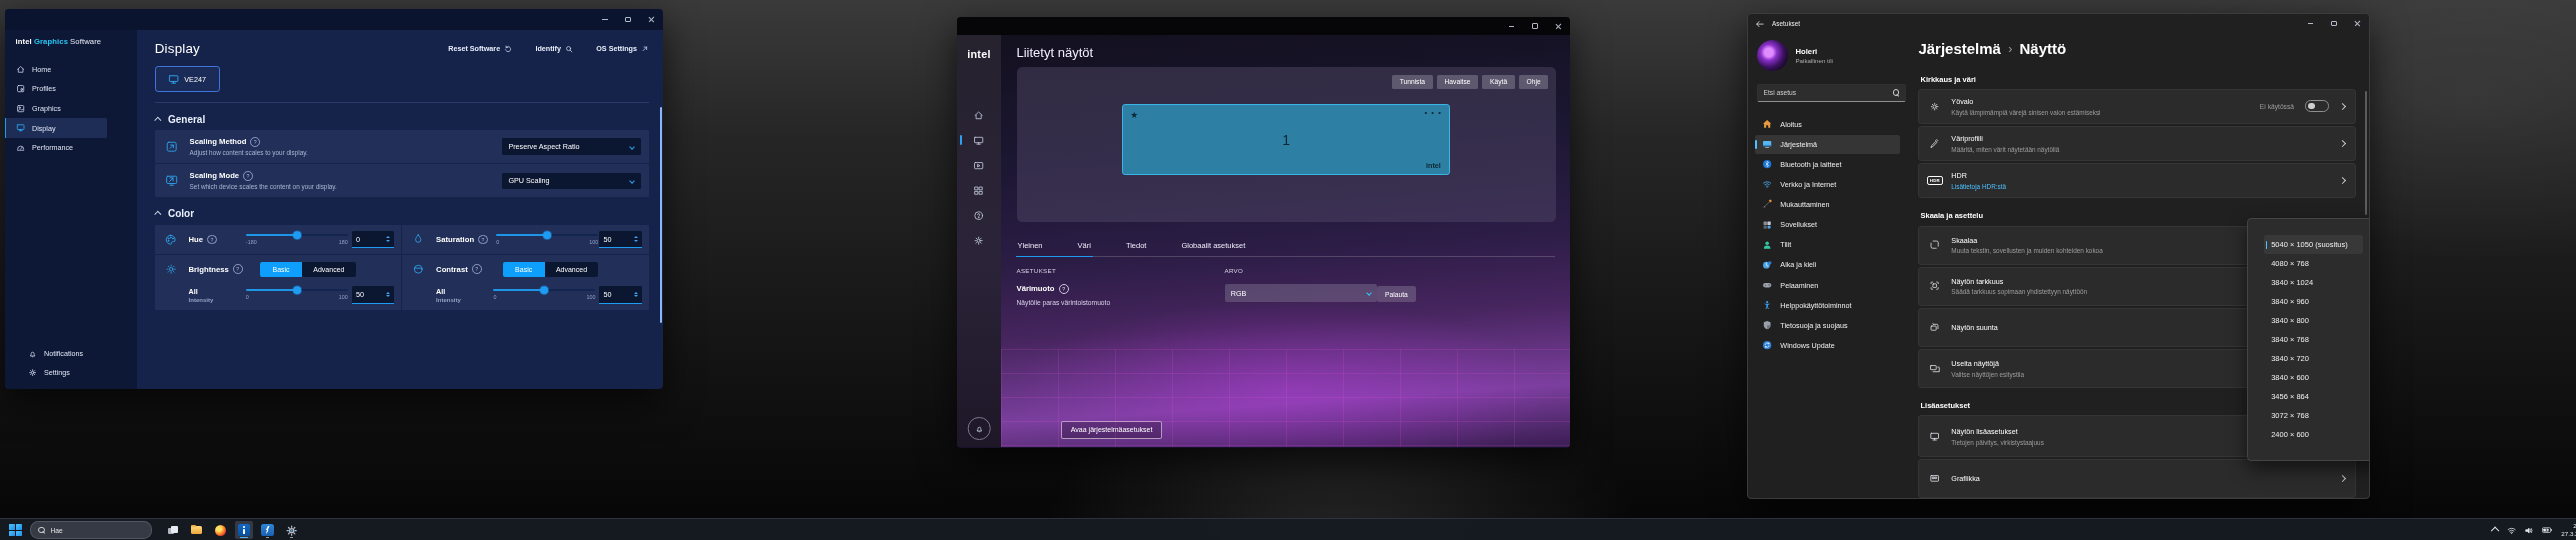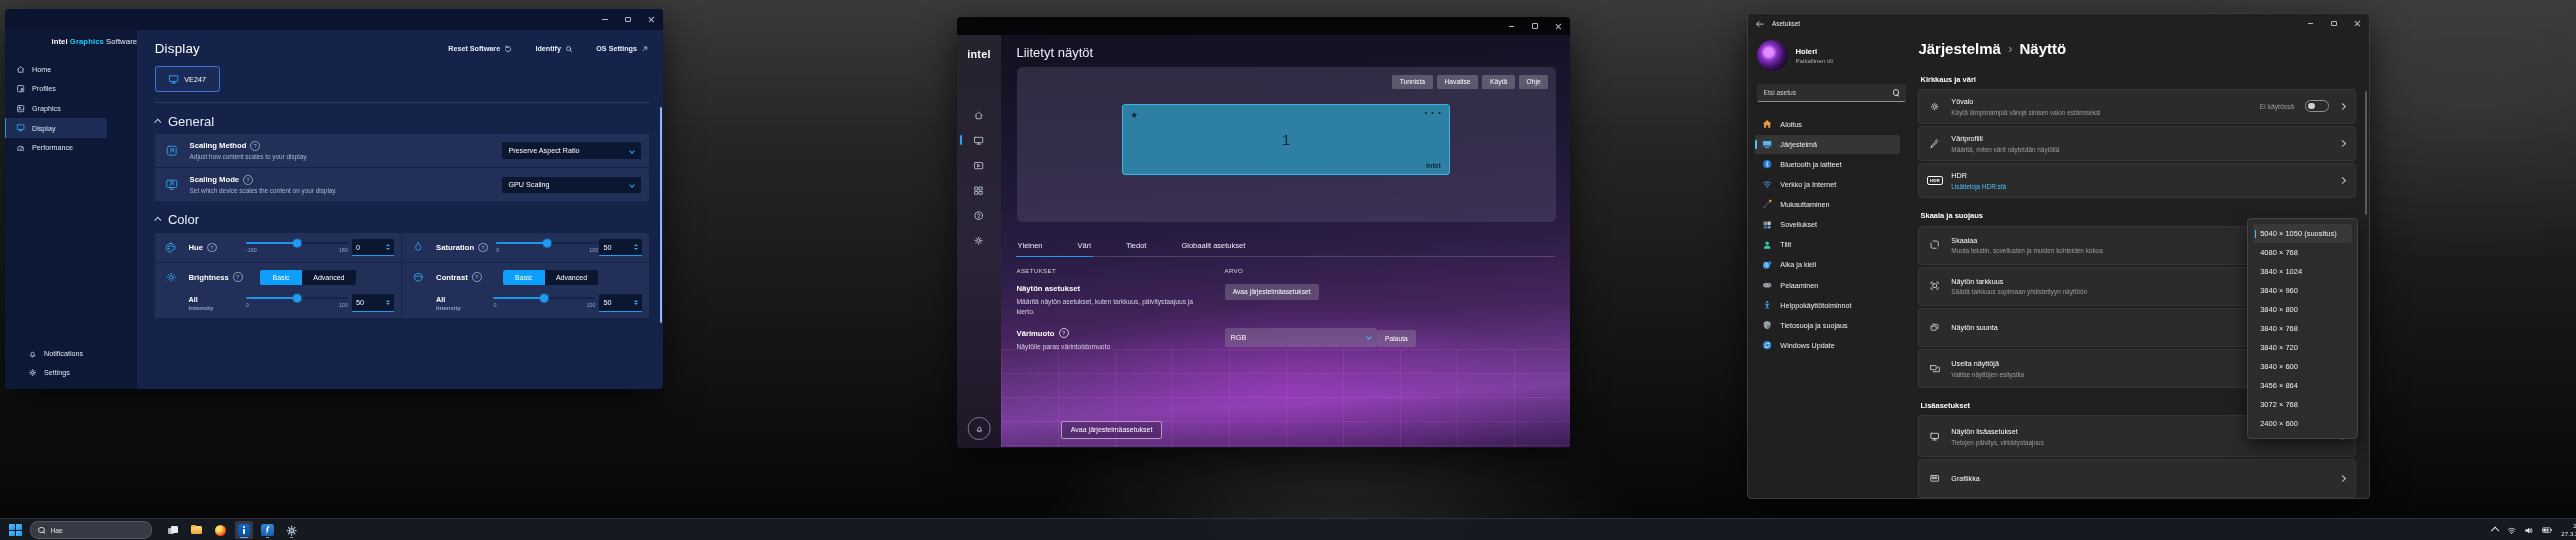--- a/index.html
+++ b/index.html
@@ -18,37 +18,37 @@
   .wc .mx::after{content:"";position:absolute;inset:0;border:0.7px solid #cfd6e6;border-radius:1px;}
   .wc .cl::before,.wc .cl::after{content:"";position:absolute;left:-0.5px;right:-0.5px;top:2.6px;height:0.7px;background:#cfd6e6;}
   .wc .cl::before{transform:rotate(45deg);}.wc .cl::after{transform:rotate(-45deg);}
   .chev{display:inline-block;width:4.1px;height:4.1px;border-right:0.8px solid #c9c9c9;border-bottom:0.8px solid #c9c9c9;transform:rotate(-45deg);}
   .chev.dn{transform:rotate(45deg);}
   
   .igs{left:5.2px;top:9.3px;width:658px;height:380px;background:#15234a;}
   .igs-tb{height:20.6px;background:#0a142e;display:flex;align-items:center;}
   .igs-body{display:flex;height:359px;}
   .igs-side{width:132px;background:#0d1736;flex:none;position:relative;}
-  .igs-logo{padding:7.2px 0 0 10.3px;font-size:7.7px;letter-spacing:0.1px;text-align:right;}
+  .igs-logo{padding:7.2px 0 0 10.3px;font-size:7.7px;letter-spacing:0.1px;}
   .igs-logo .b{font-weight:bold;}
   .igs-logo .g{color:#25c8f5;font-weight:bold;margin-left:2.1px;}
   .igs-logo .s{margin-left:2.1px;color:#e9eef8;}
   .igs-nav{margin-top:13.4px;}
   .nav-i{height:19.6px;display:flex;align-items:center;gap:6.7px;padding-left:9.8px;font-size:7.2px;color:#dfe6f4;border-left:1.5px solid transparent;width:91px;}
   .nav-i svg{flex:none;}
   .nav-i.sel{background:#1e2d56;border-left:1.5px solid #0d9ffb;border-radius:0 1.5px 1.5px 0;}
   .igs-bottom{position:absolute;bottom:6.2px;left:12px;}
   .igs-main{flex:1;position:relative;padding:0 0 0 0;}
   .igs-head{display:flex;align-items:center;padding:11.3px 14.4px 0 17.5px;}
   .igs-title{font-size:13.4px;font-weight:400;letter-spacing:0.2px;}
   .igs-links{margin-left:auto;display:flex;gap:23px;align-items:center;font-size:7.2px;font-weight:bold;color:#e8eefb;}
   .lnk{display:flex;align-items:center;gap:4.1px;}
   .dev-btn{margin:10.3px 0 0 17.5px;width:63px;height:24px;border:0.5px solid #3f74d8;border-radius:3.1px;background:#1b2b57;display:flex;align-items:center;justify-content:center;gap:4.6px;font-size:7.2px;}
   .igs-div{border-top:0.5px solid #2b3a69;margin:9.3px 14.4px 0 17.5px;}
-  .sec-h{display:flex;align-items:center;gap:7.2px;margin:11.3px 0 5.2px 18.5px;font-size:13px;color:#e8eefb;}
+  .sec-h{display:flex;align-items:center;gap:7.2px;margin:11.3px 0 5.2px 18.5px;font-size:10px;color:#e8eefb;font-weight:bold;}
   .caret{width:4.1px;height:4.1px;border-left:0.8px solid #cfd8ec;border-top:0.8px solid #cfd8ec;transform:rotate(45deg) translateY(1px);}
   .card{background:#222f58;margin:0 14.4px 1.5px 17.5px;border-radius:1px;display:flex;align-items:center;padding:6.7px 8.2px;}
   .crd-txt .l{font-size:7.7px;font-weight:bold;display:flex;align-items:center;gap:4.1px;}
   .crd-txt .d{font-size:6.4px;color:#aab6d4;margin-top:2.6px;}
   .qm{width:7.7px;height:7.7px;border:0.5px solid #8fa0c4;border-radius:50%;font-size:5.2px;color:#aab6d4;display:inline-flex;align-items:center;justify-content:center;font-weight:normal;}
   .ico-box{width:18.5px;margin-right:8.2px;flex:none;display:flex;align-items:center;justify-content:center;}
   .sel-box{margin-left:auto;width:126px;height:16.5px;background:#0b1631;border-radius:1.5px;display:flex;align-items:center;padding:0 6.2px;font-size:7.2px;}
   .sel-box .chev{margin-left:auto;border-color:#2f9ff0;width:3.1px;height:3.1px;}
   
   .cgrid{display:grid;grid-template-columns:1fr 1fr;gap:1px;margin:0 14.4px 0 17.5px;}
@@ -140,21 +140,21 @@
   .wcard{background:#2b2b2b;border:0.5px solid #353535;border-radius:3.1px;min-height:33px;display:flex;align-items:center;padding:0 9.3px;margin-bottom:2.1px;}
   .wcard .ic{width:12.4px;margin-right:10.3px;display:flex;justify-content:center;flex:none;}
   .wcard .tt{font-size:7.2px;}
   .wcard .dd{font-size:6.4px;color:#9d9d9d;margin-top:2.6px;}
   .wcard .lk{font-size:6.4px;color:#4cc2ff;margin-top:2.6px;}
   .wcard .rt{margin-left:auto;display:flex;align-items:center;gap:11.3px;}
   .wcard .st{font-size:6.7px;color:#9d9d9d;}
   .wtgl{width:21.6px;height:10.3px;border:0.5px solid #8f8f8f;border-radius:5.7px;position:relative;}
   .wtgl::after{content:"";position:absolute;left:2.1px;top:1.8px;width:6.2px;height:6.2px;border-radius:50%;background:#cfcfcf;}
   .hdr-badge{border:0.8px solid #fff;border-radius:2.1px;font-size:4.4px;font-weight:bold;padding:1.3px 1.8px;letter-spacing:0.2px;}
-  .flyout{position:absolute;left:499px;top:204px;width:99px;background:#2c2c2c;border:0.5px solid #454545;border-radius:4.1px;box-shadow:0 7.2px 18.5px rgba(0,0,0,.55);padding:5px;z-index:6;}
+  .flyout{position:absolute;left:499px;top:204px;width:99px;background:#2c2c2c;border:0.5px solid #454545;border-radius:4.1px;box-shadow:0 7.2px 18.5px rgba(0,0,0,.55);padding:16px;z-index:6;}
   .opt{height:19px;display:flex;align-items:center;padding-left:7.2px;font-size:7.5px;border-radius:2.1px;position:relative;color:#f0f0f0;}
   .opt.sel{background:#383838;}
   .opt.sel::before{content:"";position:absolute;left:1.5px;top:5.2px;width:1.5px;height:8.8px;border-radius:1px;background:#4cc2ff;}
   .wset-sb{position:absolute;right:2.1px;top:77px;width:2.1px;height:124px;border-radius:1px;background:#5c5c5c;}
   
   .tbar{position:absolute;left:0;bottom:0;width:2597px;height:21.6px;background:rgba(22,26,33,.96);border-top:0.5px solid rgba(70,76,88,.5);display:flex;align-items:center;z-index:20;}
   .start{margin-left:9.3px;width:12.4px;height:12.4px;display:grid;grid-template-columns:5.7px 5.7px;grid-template-rows:5.7px 5.7px;gap:1px;}
   .start i{background:linear-gradient(135deg,#4fc3ff,#1f8fe8);border-radius:0.5px;}
   .tsrch{margin-left:8.2px;width:106px;height:15.5px;border-radius:8.2px;background:rgba(64,70,80,.75);border:0.5px solid rgba(110,118,130,.5);display:flex;align-items:center;gap:5.2px;padding:0 7.2px;font-size:6.7px;color:#e4e4e4;}
   .ticons{display:flex;align-items:center;gap:5.2px;margin-left:11.3px;}
@@ -562,27 +562,20 @@
         <span class="tab">Väri</span>
         <span class="tab">Tiedot</span>
         <span class="tab">Globaalit asetukset</span>
       </div>
       <div class="igcc-cols">
         <span>ASETUKSET</span>
         <span>ARVO</span>
       </div>
       <div class="igcc-row">
         <div>
-          <div class="rl">Näytön asetukset</div>
-          <div class="rd">Määritä näytön asetukset, kuten tarkkuus, päivitystaajuus ja kierto.</div>
-        </div>
-        <div><span class="gbtn">Avaa järjestelmäasetukset</span></div>
-      </div>
-      <div class="igcc-row">
-        <div>
           <div class="rl">
               <span>Värimuoto</span>
               <span class="qm2">?</span>
             </div>
           <div class="rd">Näytölle paras värintoistomuoto</div>
         </div>
         <div style="display:flex;gap:0;align-items:flex-end;">
           <span class="gsel">
               <span>RGB</span>
               <i class="chev dn"></i>
@@ -782,21 +775,21 @@
           </span>
         <div>
           <div class="tt">HDR</div>
           <div class="lk">Lisätietoja HDR:stä</div>
         </div>
         <div class="rt">
             <i class="chev"></i>
           </div>
       </div>
 
-      <div class="wsec m2">Skaala ja suojaus</div>
+      <div class="wsec m2">Skaala ja asettelu</div>
       <div class="wcard" style="min-height:37px;">
         <span class="ic">
             <svg class="wt" width="11.3" height="11.3" viewBox="0 0 22 22">
               <path d="M8 4h7a3 3 0 0 1 3 3v7M4 8v7a3 3 0 0 0 3 3h7"></path>
             </svg>
           </span>
         <div>
           <div class="tt">Skaalaa</div>
           <div class="dd">Muuta tekstin, sovellusten ja muiden kohteiden kokoa</div>
         </div>

